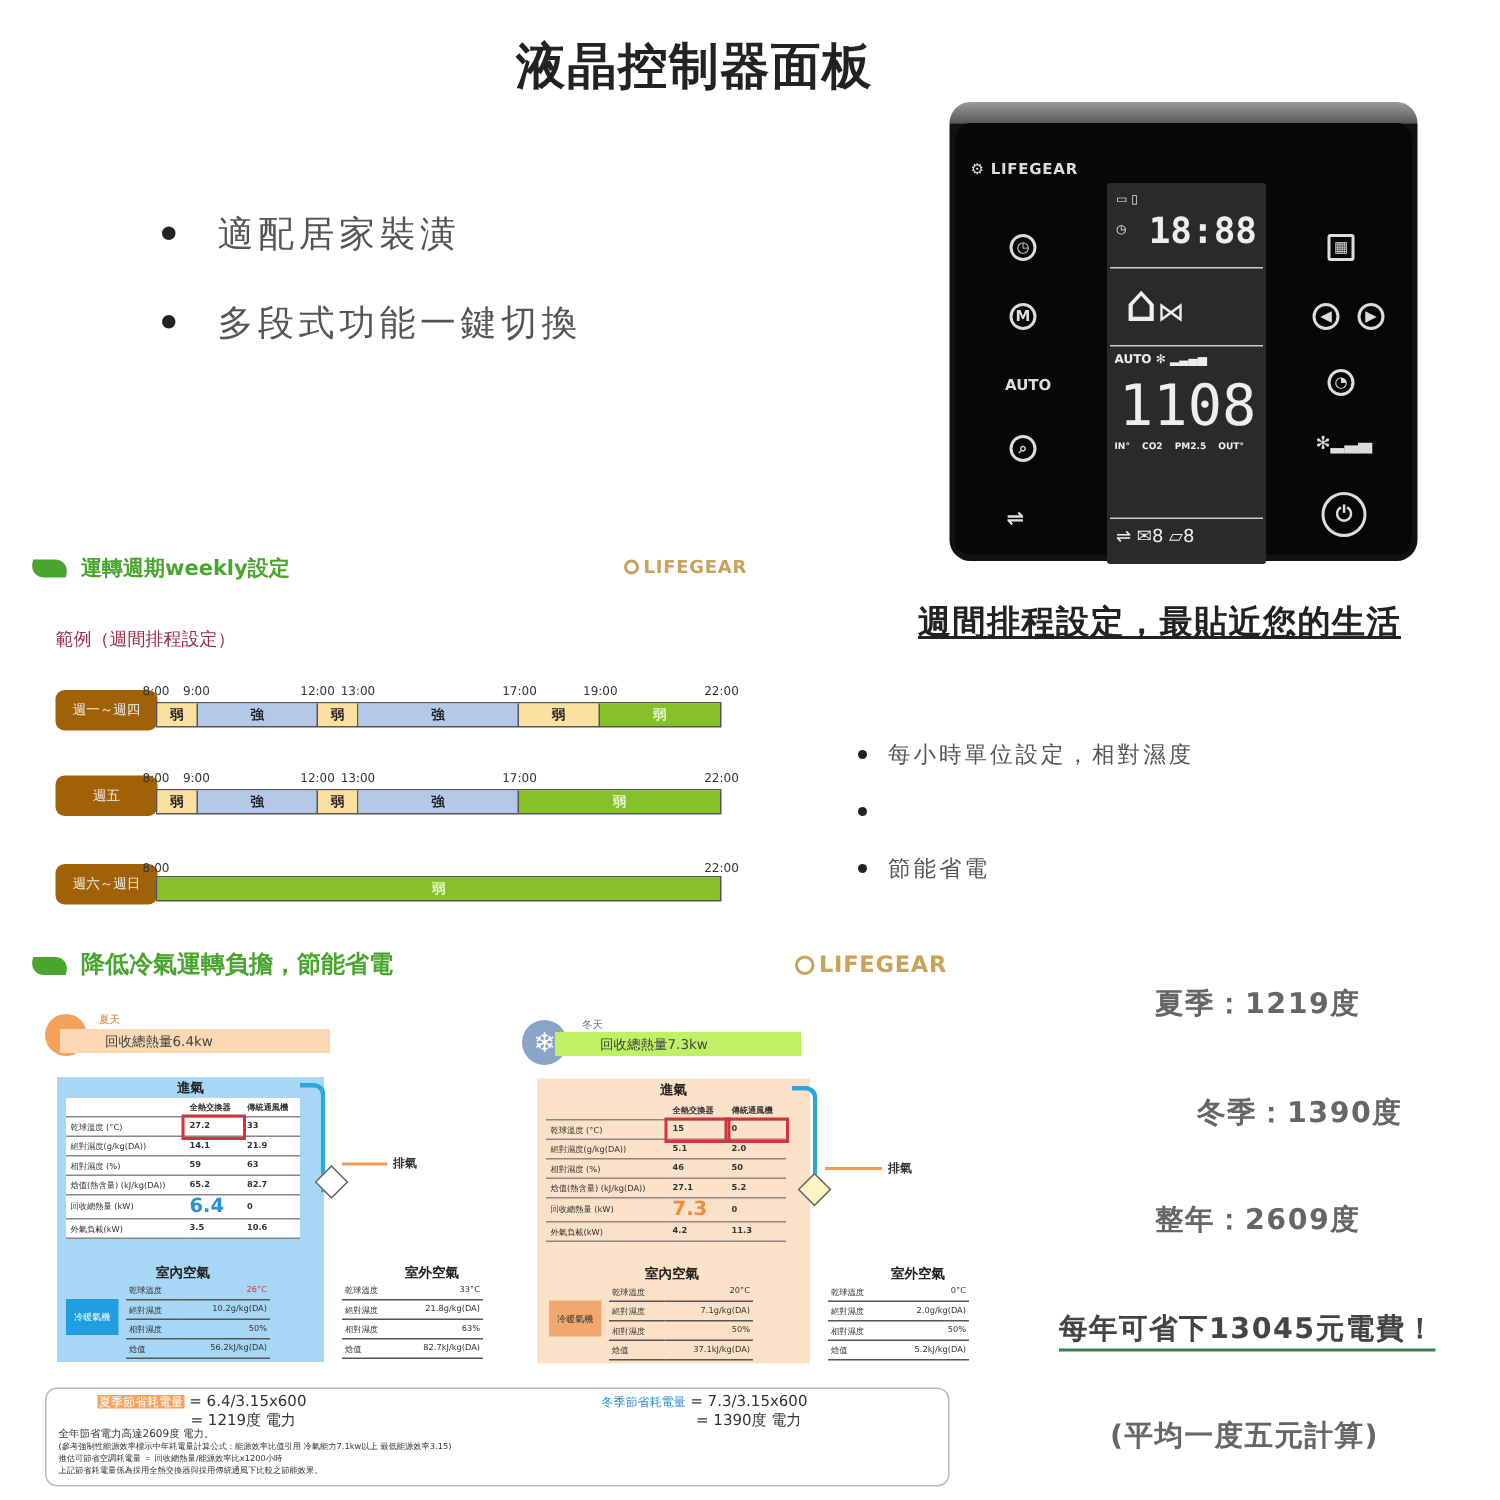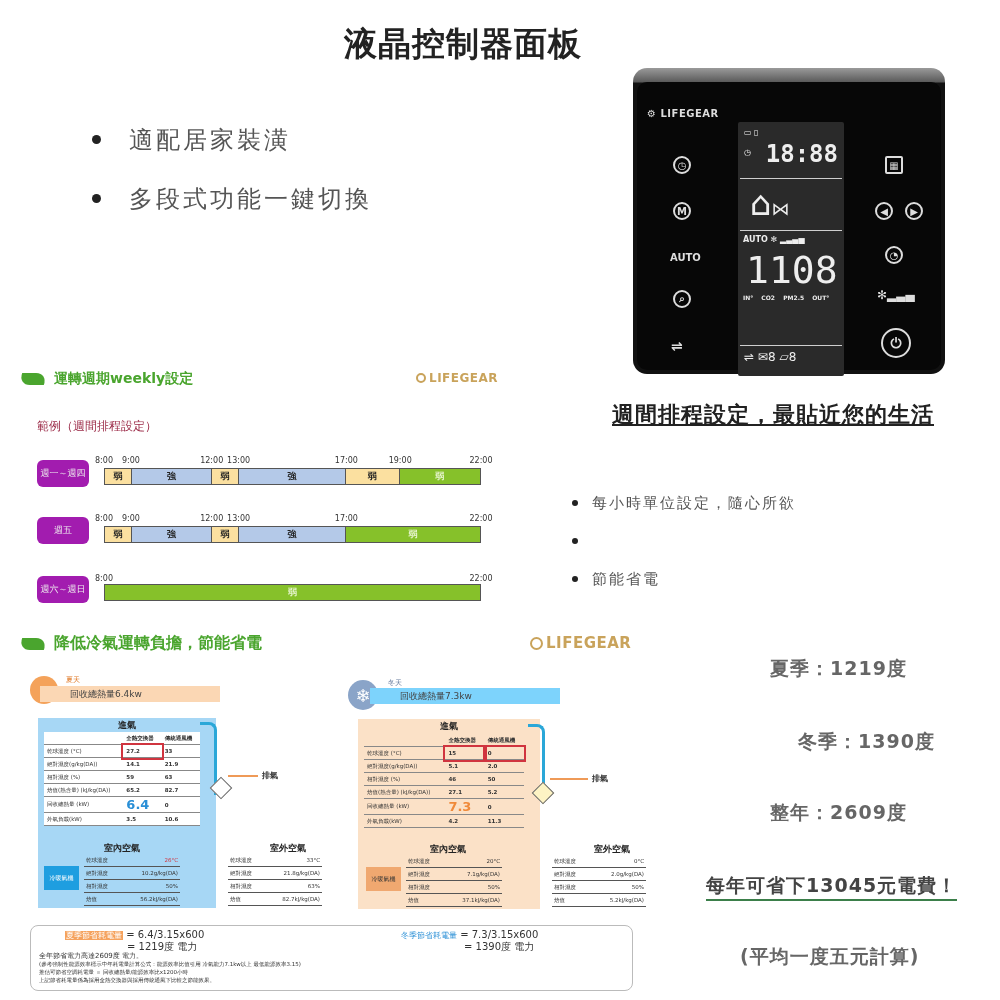--- a/index.html
+++ b/index.html
@@ -1,36 +1,36 @@
 <!DOCTYPE html>
 <html><head>
 <meta charset="utf-8">
 <style>
   html,body{margin:0;padding:0;background:#fff;}
   body{width:1000px;height:1000px;position:relative;overflow:hidden;font-family:"DejaVu Sans","Liberation Sans",sans-serif;color:#333;}
   .abs{position:absolute;}
   .title{left:320px;top:22px;font-size:33px;font-weight:bold;color:#222;letter-spacing:1px;margin-left:24px;}
-  .feat-list{left:92px;top:110px;margin:0;padding:0;list-style:none;text-align:center;}
+  .feat-list{left:92px;top:110px;margin:16px;padding:0;list-style:none;text-align:center;}
   .feat-list li{font-size:24px;color:#555;height:59px;line-height:40px;display:flex;align-items:center;letter-spacing:3px;}
   .feat-list li .dot{display:inline-block;width:9px;height:9px;border-radius:50%;background:#222;margin-right:28px;}
   
   .device{left:633px;top:68px;width:312px;height:306px;border-radius:14px;background:linear-gradient(#9a9a9a,#5a5a5a 14px,#111 15px);}
   .device-inner{position:absolute;left:4px;top:14px;right:4px;bottom:4px;background:#070707;border-radius:10px;}
   .brand-dev{position:absolute;left:10px;top:26px;font-size:10px;color:#ddd;font-weight:bold;letter-spacing:.5px;}
   .lcd{position:absolute;left:101px;top:40px;width:106px;height:254px;background:#2a2a2a;border-radius:2px;color:#eee;}
   .lcd .sep{position:absolute;left:2px;right:2px;height:1px;background:#cfcfcf;}
   .dbtn{position:absolute;width:18px;height:18px;border:2px solid #ddd;border-radius:50%;color:#ddd;font-size:10px;display:flex;align-items:center;justify-content:center;font-weight:bold;box-sizing:border-box;}
   .dlbl{position:absolute;color:#ddd;font-size:10px;font-weight:bold;}
   
   .sec-head{display:flex;align-items:center;font-weight:bold;color:#4aa52e;}
   .leaf{display:inline-block;width:26px;height:12px;background:#4aa52e;border-radius:0 12px 0 12px;transform:skewX(-20deg);margin-right:8px;}
   .lg-logo{color:#c9a35b;font-weight:bold;letter-spacing:.5px;display:flex;align-items:center;}
   .lg-logo .gear{display:inline-block;width:10px;height:10px;border:2px solid #c9a35b;border-radius:50%;margin-right:3px;box-sizing:border-box;}
   .example{left:37px;top:418px;font-size:12px;color:#9b2a47;}
-  .row-label{position:absolute;left:37px;width:52px;height:27px;background:#a21caf;color:#eee;border-radius:6px;font-size:9px;display:flex;align-items:center;justify-content:center;}
+  .row-label{position:absolute;left:37px;width:68px;height:27px;background:#a16207;color:#eee;border-radius:6px;font-size:9px;display:flex;align-items:center;justify-content:center;}
   .bar{position:absolute;left:104px;width:377px;height:17px;border:1px solid #555;display:flex;box-sizing:border-box;}
   .seg{height:100%;display:flex;align-items:center;justify-content:center;font-size:9px;font-weight:bold;border-right:1px solid #555;box-sizing:border-box;color:#222;}
   .seg:last-child{border-right:none;}
   .seg.weak{background:#fbe0a0;}
   .seg.strong{background:#b4c9e8;}
   .seg.green{background:#86c12a;color:#e8f5d0;}
   .ticks{position:absolute;left:104px;width:377px;height:10px;font-size:8px;color:#333;}
   .ticks span{position:absolute;transform:translateX(-50%);}
   .sub-head{left:612px;top:400px;font-size:22px;font-weight:bold;color:#222;text-decoration:underline;letter-spacing:1px;}
   .sched-list{left:572px;top:484px;margin:0;padding:0;list-style:none;}
@@ -152,21 +152,21 @@
   <span style="left:100%">22:00</span>
 </div>
 <div class="bar" style="top:584px;">
   <div class="seg green" style="width:100%">弱</div>
 </div>
 
 <div class="abs sub-head">週間排程設定，最貼近您的生活</div>
 <ul class="abs sched-list">
   <li>
       <span class="dot"></span>
-      <span>每小時單位設定，隨心所欲</span>
+      <span>每小時單位設定，相對濕度</span>
     </li>
   <li>
       <span class="dot"></span>
     </li>
   <li>
       <span class="dot"></span>
       <span>節能省電</span>
     </li>
 </ul>
 
@@ -268,21 +268,21 @@
       </tr>
   <tr>
         <td>焓值</td>
         <td class="r">82.7kJ/kg(DA)</td>
       </tr>
 </tbody>
   </table>
 
 <div class="abs" style="left:348px;top:680px;width:30px;height:30px;border-radius:50%;background:#8aa4c8;color:#fff;font-size:18px;display:flex;align-items:center;justify-content:center;">❄</div>
 <div class="abs" style="left:388px;top:678px;font-size:7px;color:#6a7fa0;">冬天</div>
-<div class="season-banner" style="left:370px;top:688px;width:190px;background:#7dd3fc;">
+<div class="season-banner" style="left:370px;top:688px;width:164px;background:#bef264;">
     <span>回收總熱量7.3kw</span>
   </div>
 <div class="panel" style="left:358px;top:719px;width:182px;height:190px;background:#fbe1c7;"></div>
 <div class="abs" style="left:528px;top:724px;width:14px;height:70px;border:3px solid #2aa7d8;border-left:none;border-bottom:none;border-radius:0 8px 0 0;"></div>
 <div class="ptitle" style="left:440px;top:720px;">進氣</div>
 <table class="dtable" style="left:364px;top:734px;width:160px;background:transparent;">
   <tbody>
       <tr>
         <td></td>
         <td class="v">全熱交換器</td>

